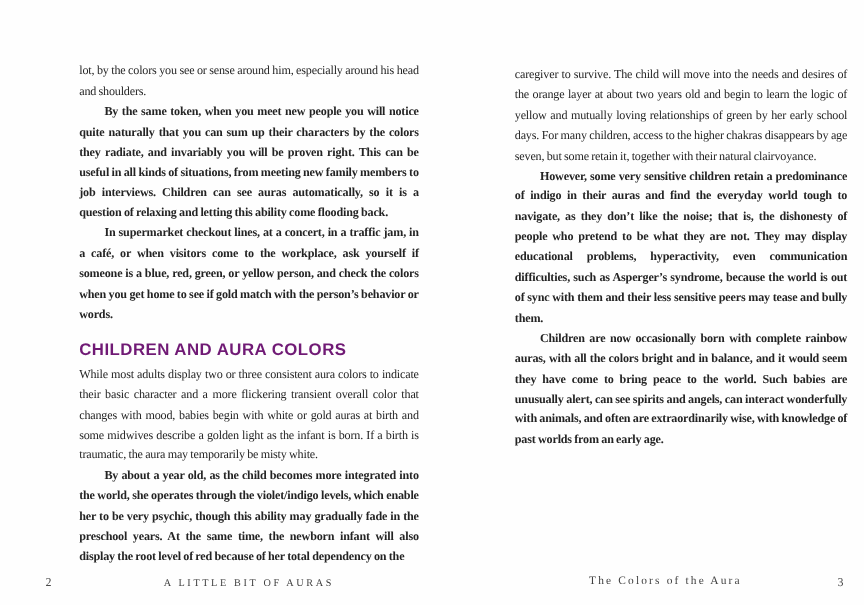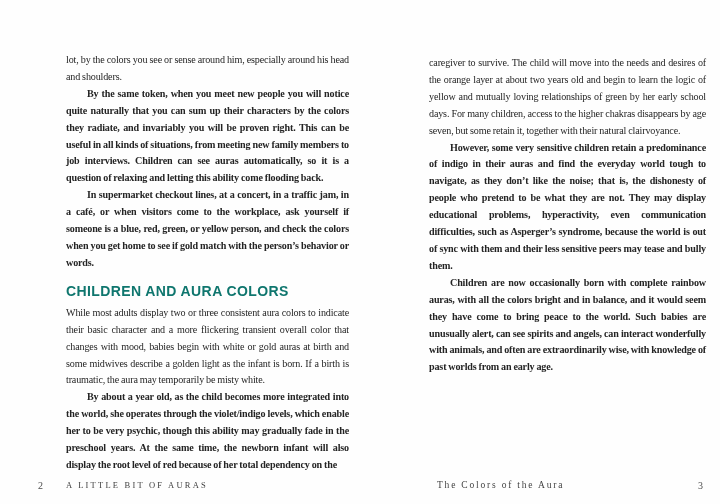--- a/index.html
+++ b/index.html
@@ -29,30 +29,30 @@
     margin: 11px 0 6px 0;
     font-family: "Liberation Sans", sans-serif;
     font-weight: 700;
     font-size: 14px;
     letter-spacing: 0.4px;
     color: #cd6e55; 
   }
   .running-footer {
     position: absolute;
     bottom: 14px;
-    text-align: left;
+    text-align: center;
     color: #3f3f3f;
   }
   .footer-left {
     left: 47px; width: 283px;
     font-size: 8.5px;
     letter-spacing: 2.2px;
   }
   .footer-right {
-    left: 418px; width: 277px;
+    left: 397px; width: 277px;
     font-size: 9.5px;
     letter-spacing: 1.8px;
   }
   .pagenum {
     position: absolute;
     bottom: 13px;
     font-size: 10px;
     color: #4a4a4a;
   }
   .pagenum-left  { left: 19px; }
@@ -60,21 +60,21 @@
 </style>
 </head>
 <body>
 
 <div class="spread">
 
   <div class="text-column col-left">
       <p class="body-paragraph">lot, by the colors you see or sense around him, especially around his head and shoulders.</p>
       <p class="body-paragraph indent">By the same token, when you meet new people you will notice quite naturally that you can sum up their characters by the colors they radiate, and invariably you will be proven right. This can be useful in all kinds of situations, from meeting new family members to job interviews. Children can see auras automatically, so it is a question of relaxing and letting this ability come flooding back.</p>
       <p class="body-paragraph indent">In supermarket checkout lines, at a concert, in a traffic jam, in a café, or when visitors come to the workplace, ask yourself if someone is a blue, red, green, or yellow person, and check the colors when you get home to see if gold match with the person’s behavior or words.</p>
-      <h2 class="section-heading" style="color: #0f766e;">CHILDREN AND AURA COLORS</h2>
+      <h2 class="section-heading" style="color: #701a75;">CHILDREN AND AURA COLORS</h2>
       <p class="body-paragraph">While most adults display two or three consistent aura colors to indicate their basic character and a more flickering transient overall color that changes with mood, babies begin with white or gold auras at birth and some midwives describe a golden light as the infant is born. If a birth is traumatic, the aura may temporarily be misty white.</p>
       <p class="body-paragraph indent">By about a year old, as the child becomes more integrated into the world, she operates through the violet/indigo levels, which enable her to be very psychic, though this ability may gradually fade in the preschool years. At the same time, the newborn infant will also display the root level of red because of her total dependency on the</p>
     </div>
 
   <div class="text-column col-right">
       <p class="body-paragraph">caregiver to survive. The child will move into the needs and desires of the orange layer at about two years old and begin to learn the logic of yellow and mutually loving relationships of green by her early school days. For many children, access to the higher chakras disappears by age seven, but some retain it, together with their natural clairvoyance.</p>
       <p class="body-paragraph indent">However, some very sensitive children retain a predominance of indigo in their auras and find the everyday world tough to navigate, as they don’t like the noise; that is, the dishonesty of people who pretend to be what they are not. They may display educational problems, hyperactivity, even communication difficulties, such as Asperger’s syndrome, because the world is out of sync with them and their less sensitive peers may tease and bully them.</p>
       <p class="body-paragraph indent">Children are now occasionally born with complete rainbow auras, with all the colors bright and in balance, and it would seem they have come to bring peace to the world. Such babies are unusually alert, can see spirits and angels, can interact wonderfully with animals, and often are extraordinarily wise, with knowledge of past worlds from an early age.</p>
     </div>
 

